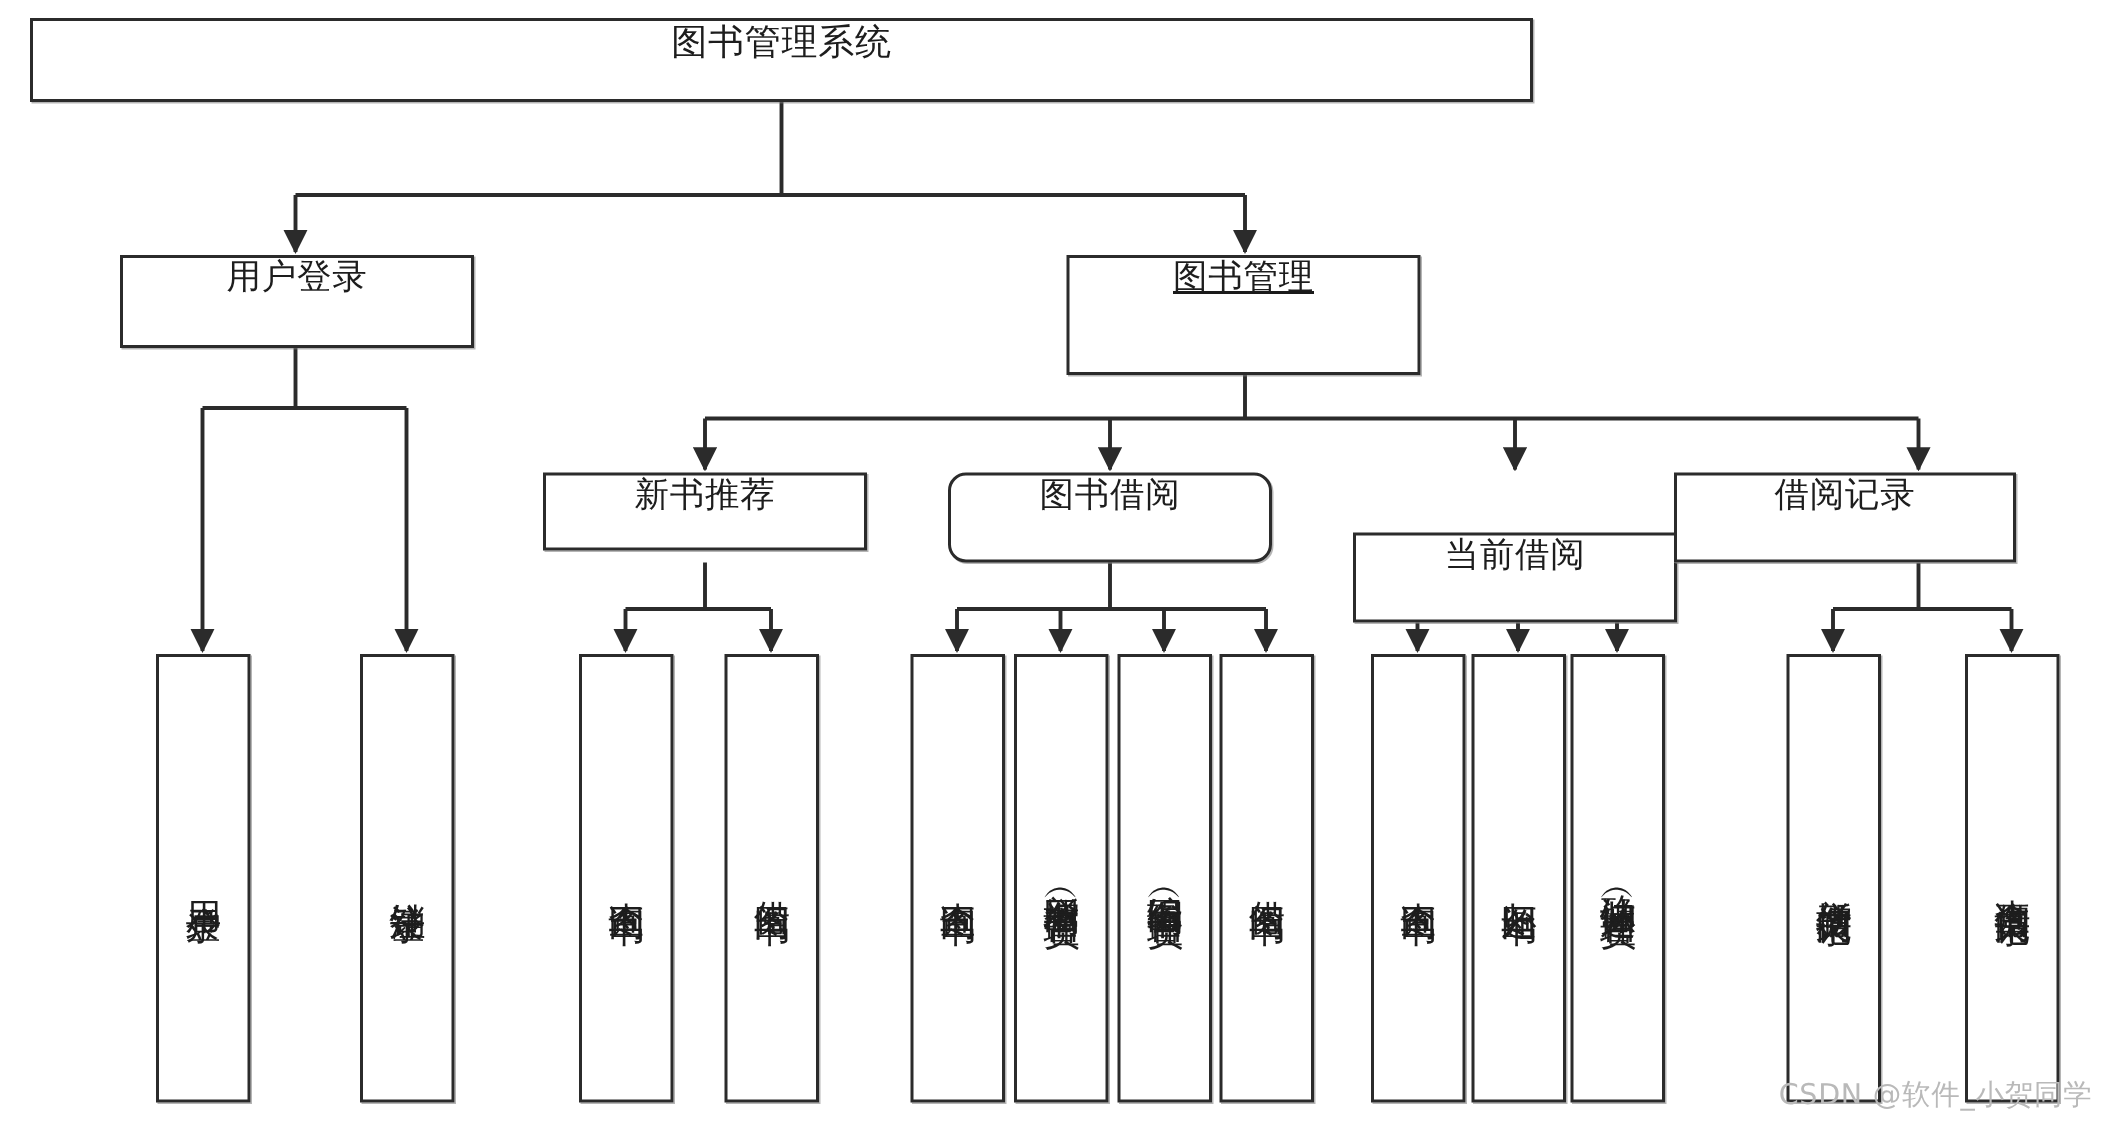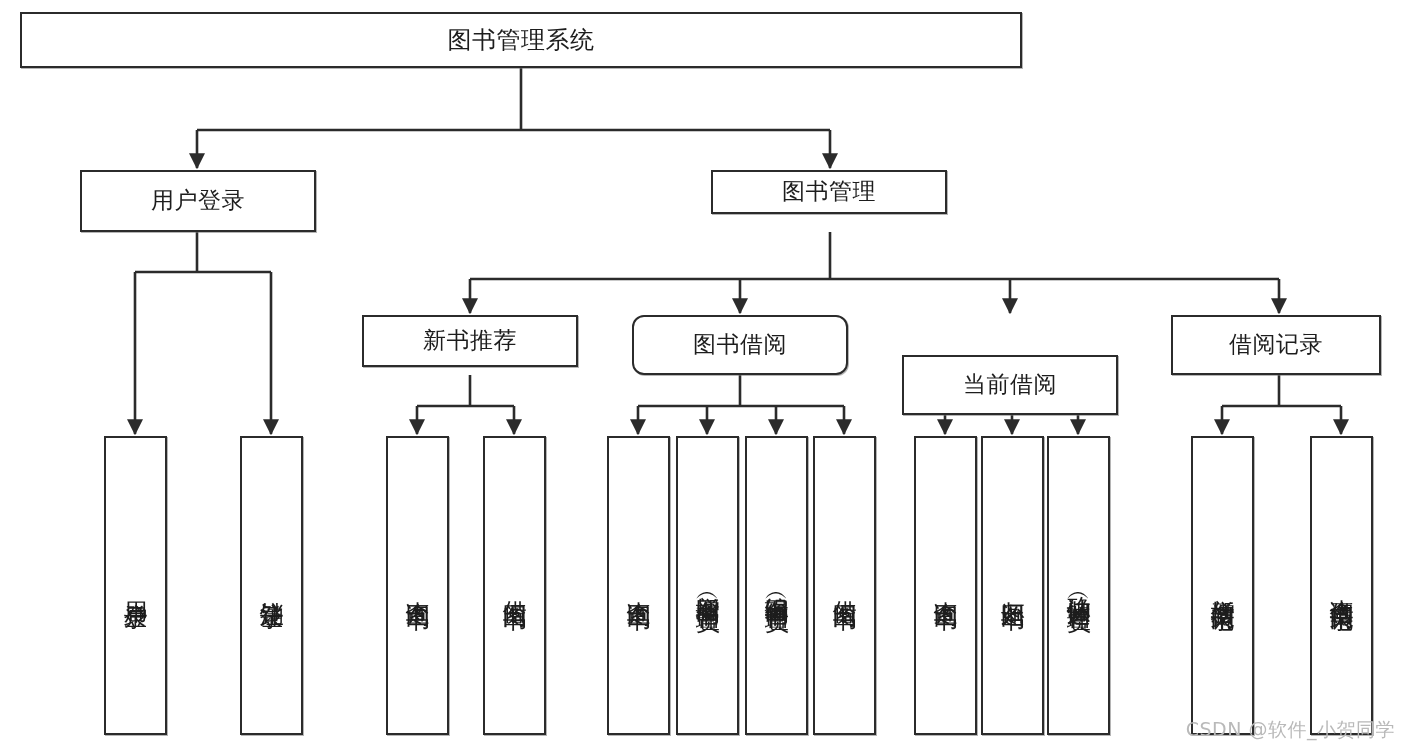--- a/index.html
+++ b/index.html
@@ -22,21 +22,20 @@
     width:1405px; height:747px;
     pointer-events:none;
   }
   
   .node{
     position:absolute;
     box-sizing:border-box;
     background:#ffffff;
     border:2.5px solid #2b2b2b;
     display:flex;
-    align-items:center;
     justify-content:center;
     box-shadow:1px 1px 0 rgba(120,120,120,.55);
   }
   .node .label{
     color:#1d1d1d;
     line-height:1.18;
     white-space:nowrap;
   }
   
   .node.horiz .label{
@@ -126,34 +125,34 @@
     </g>
   </svg>
 
   <div class="node horiz root" style="left:20px;top:12px;width:1002px;height:56px;">
     <span class="label">图书管理系统</span>
   </div>
 
   <div class="node horiz" style="left:80px;top:170px;width:236px;height:62px;">
     <span class="label">用户登录</span>
   </div>
-  <div class="node horiz" style="left:711px;top:170px;width:236px;height:44px;">
+  <div class="node horiz" style="left:711px;top:170px;width:236px;height:80px;text-decoration:underline;">
     <span class="label">图书管理</span>
   </div>
 
   <div class="node horiz" style="left:362px;top:315px;width:216px;height:52px;">
     <span class="label">新书推荐</span>
   </div>
   <div class="node horiz" style="left:632px;top:315px;width:216px;height:60px;border-radius:12px;">
     <span class="label">图书借阅</span>
   </div>
   <div class="node horiz" style="left:902px;top:315px;width:216px;height:60px;margin-top:40px;">
     <span class="label">当前借阅</span>
   </div>
-  <div class="node horiz" style="left:1171px;top:315px;width:210px;height:60px;">
+  <div class="node horiz" style="left:1116px;top:315px;width:228px;height:60px;">
     <span class="label">借阅记录</span>
   </div>
 
   <div class="node vert" style="left:104px;top:436px;width:63px;height:299px;">
     <span class="label">用户登录</span>
   </div>
   <div class="node vert" style="left:240px;top:436px;width:63px;height:299px;">
     <span class="label">注销登录</span>
   </div>
 

